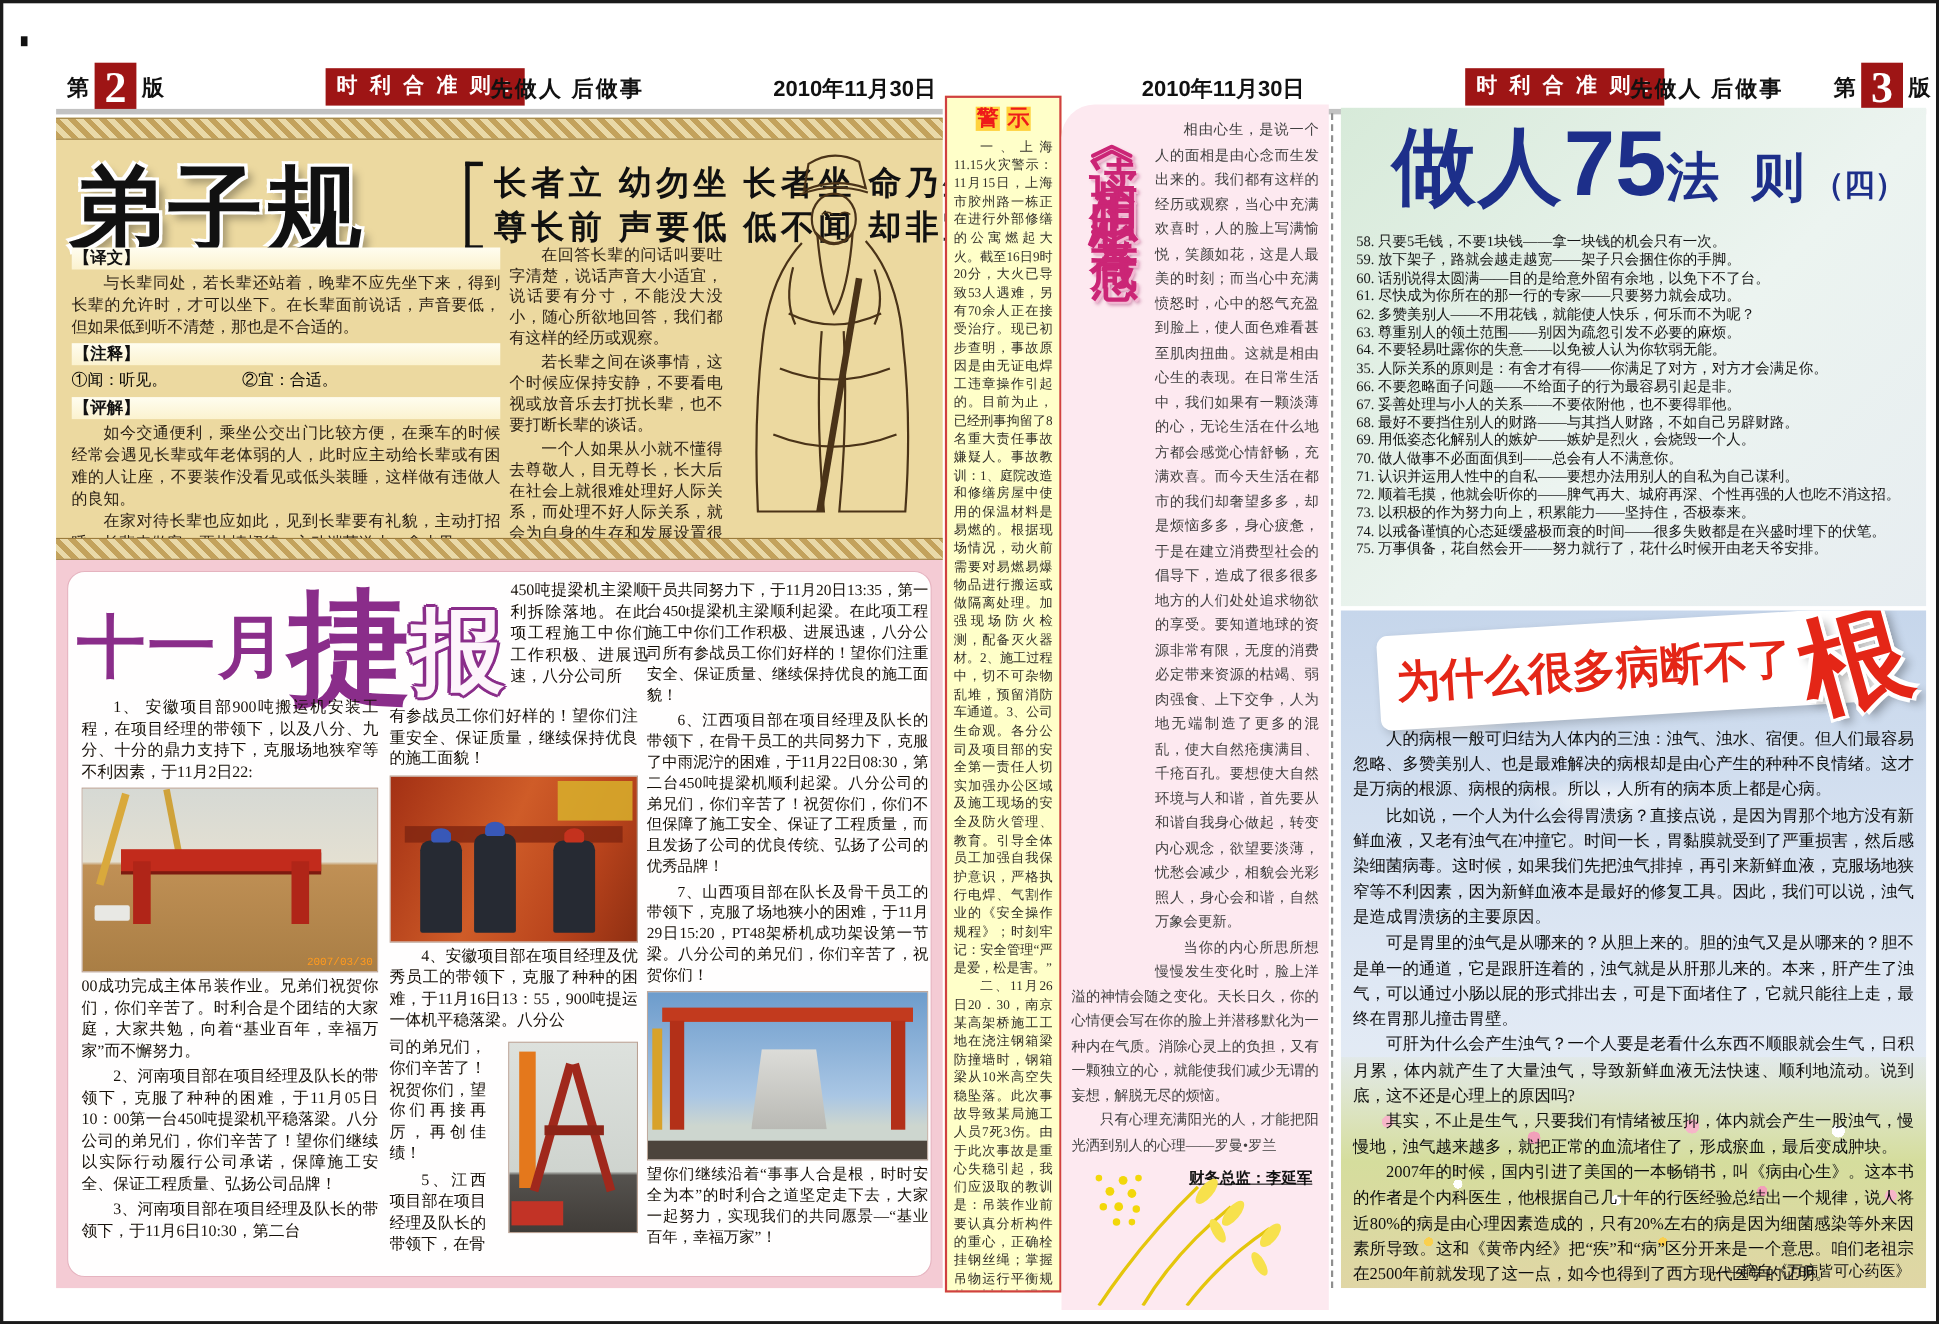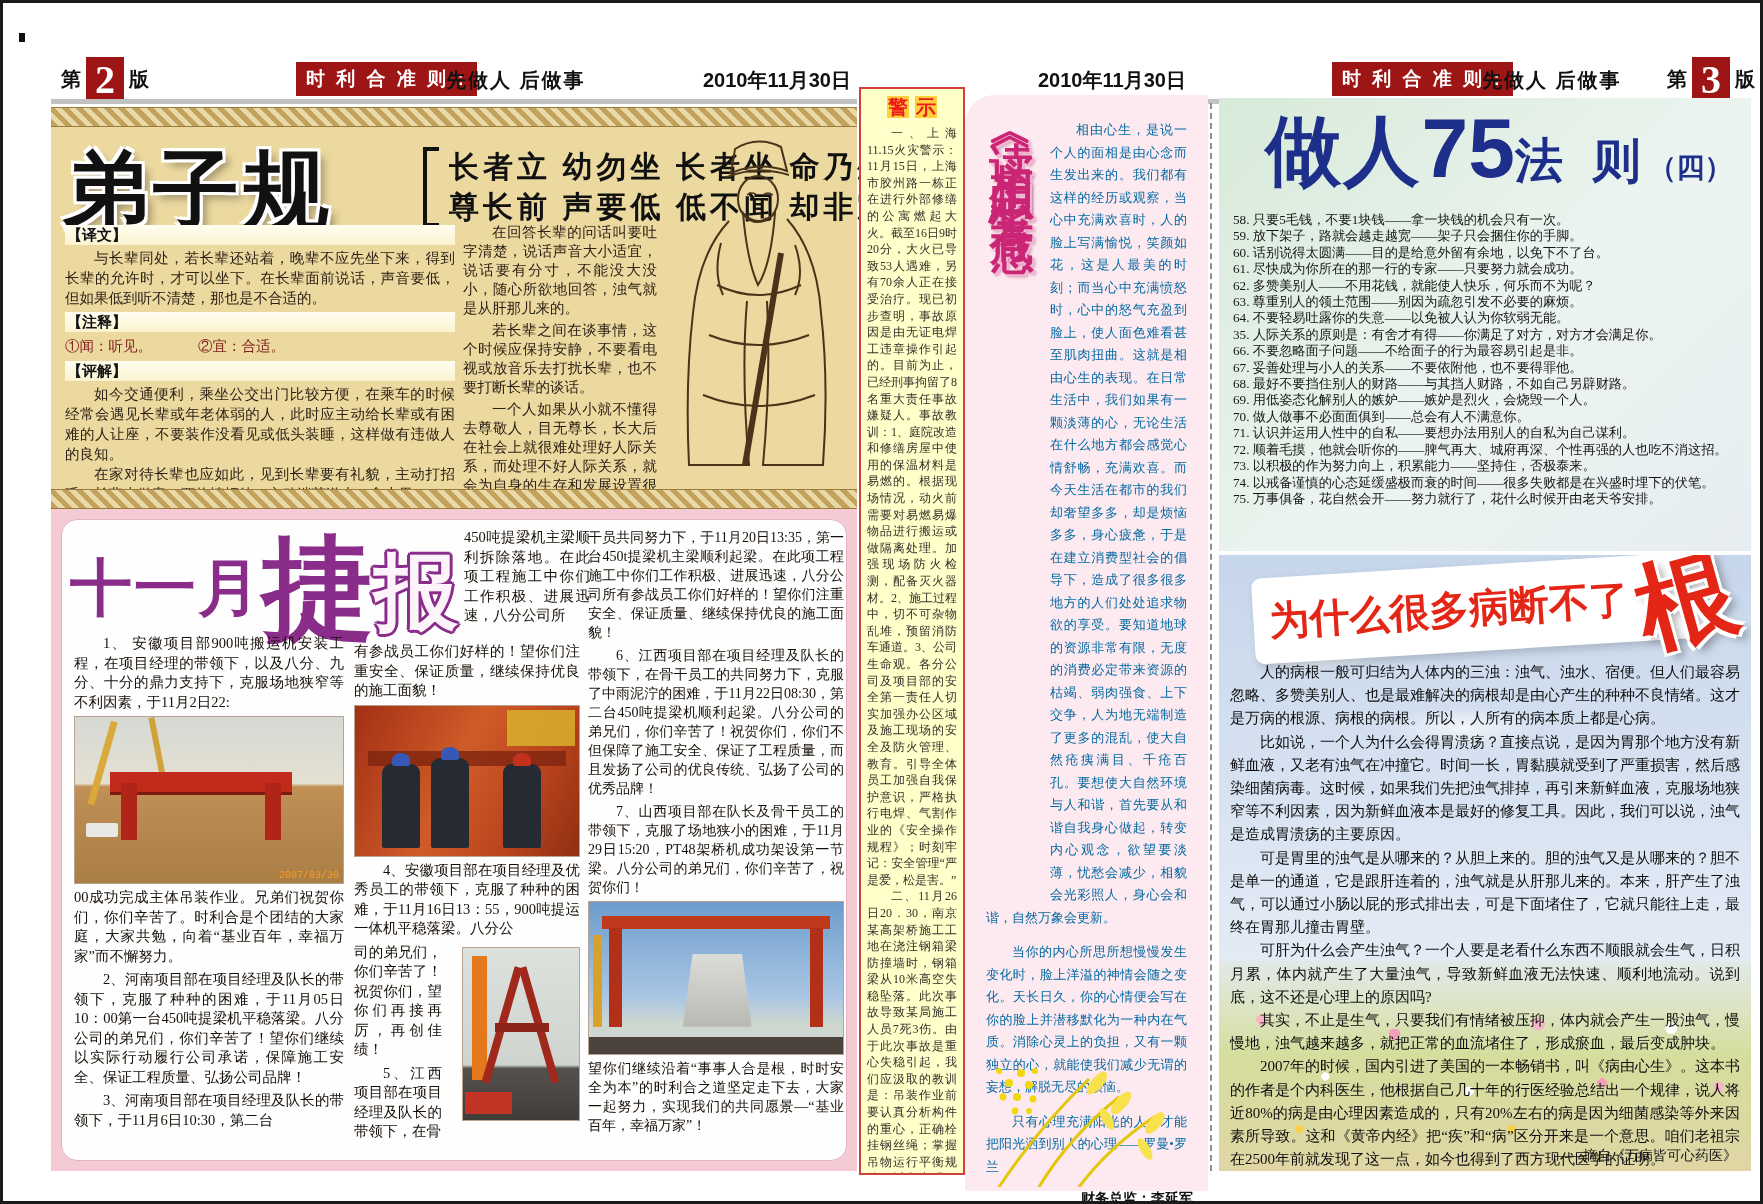--- a/index.html
+++ b/index.html
@@ -29,21 +29,21 @@
   .dz-verse{position:absolute;left:372px;top:40px;display:flex;align-items:stretch;}
   .vbr{width:12px;border:4px solid #111;}
   .vbr.l{border-right:none;margin-right:10px;}
   .vbr.r{border-left:none;margin-left:10px;}
   .vlines{font-size:30px;font-weight:900;letter-spacing:4px;line-height:40px;white-space:nowrap;}
   .dz-colA{position:absolute;left:14px;top:114px;width:390px;overflow:hidden;height:268px;}
   .dz-colB{position:absolute;left:412px;top:116px;width:194px;height:266px;overflow:hidden;}
   .dz-h{background:linear-gradient(#fffdf0,#fbf2cf);font-weight:900;font-size:15px;height:20px;line-height:20px;
         margin:4px 0 3px;color:#111;padding-left:2px;}
   .dz-p{margin:0;text-indent:2em;font-size:14.5px;line-height:20px;color:#2c2216;text-align:justify;}
-  .dz-notes{display:flex;gap:46px;font-size:14.5px;line-height:22px;color:#7f1d1d;}
+  .dz-notes{display:flex;gap:68px;font-size:14.5px;line-height:22px;color:#000000;}
   .dz-colB .dz-p{line-height:19px;margin-bottom:3px;}
   .confucius{position:absolute;right:6px;top:22px;}
 
   
   .jiebao{left:48px;top:506px;width:806px;height:662px;background:#f4cbd4;}
   .jb-panel{position:absolute;left:10px;top:10px;right:10px;bottom:10px;background:#fffefe;border:1px solid #e5b3bf;border-radius:16px;overflow:hidden;}
   .jb-title{position:absolute;left:8px;top:-6px;white-space:nowrap;color:#8a2d8a;font-weight:900;}
   .jb-t1{font-size:62px;letter-spacing:2px;vertical-align:18px;}
   .jb-t2{font-size:112px;}
   .jb-t3{font-size:84px;vertical-align:6px;color:#fdf4fb;
@@ -93,21 +93,21 @@
   .jingshi{left:856px;top:84px;width:106px;height:1088px;background:#ffffc9;border:2px solid #d04040;box-sizing:border-box;padding:5px 6px;overflow:hidden;}
   .js-title{text-align:center;margin-bottom:4px;}
   .js-title span{background:#ffd23d;color:#ee1a1a;font-weight:900;font-size:20px;padding:0 1px;margin:0 3px;font-family:"Liberation Sans",sans-serif;}
   .js-p{margin:0;text-indent:2em;font-size:12px;line-height:16.6px;color:#33302a;text-align:justify;}
 
   
   .xiang{left:962px;top:92px;width:243px;height:1096px;background:#fde9f0;border-top-left-radius:30px;box-sizing:border-box;padding:12px 9px 10px;}
   .x-title{float:left;width:76px;height:780px;writing-mode:vertical-rl;text-orientation:mixed;
            font-size:44px;font-weight:900;color:#cb2576;letter-spacing:11px;line-height:76px;
            text-shadow:2px 2px 0 #f3b7d2,3px 3px 3px rgba(140,10,80,.35);font-family:"Liberation Sans",sans-serif;}
-  .x-p{margin:12px;text-indent:2em;font-size:13px;line-height:22.5px;color:#0369a1;text-align:justify;}
+  .x-p{margin:0;text-indent:2em;font-size:13px;line-height:22.5px;color:#404040;text-align:justify;}
   .x-sign{text-align:right;font-weight:900;font-size:14px;margin-top:10px;padding-right:6px;clear:none;text-decoration:underline;}
   .x-flowers{position:absolute;left:4px;bottom:4px;}
 
   .vdash{left:1207px;top:100px;height:1068px;width:0;border-left:2px dashed #8f8f8f;}
 
   
   .rules75{left:1216px;top:95px;width:532px;height:453px;background:linear-gradient(135deg,#d7ead9,#ecf4f0 55%,#e7edf1);overflow:hidden;}
   .r-title{text-align:center;margin-top:2px;color:#1d2f8a;white-space:nowrap;font-family:"Liberation Sans",sans-serif;padding-left:28px;}
   .r-t-main{font-size:76px;font-weight:900;letter-spacing:2px;}
   .r-t-num{font-size:84px;font-weight:900;}
@@ -189,21 +189,21 @@
       <div class="dz-h">【注释】</div>
       <div class="dz-notes">
         <span>①闻：听见。</span>
         <span>②宜：合适。</span>
       </div>
       <div class="dz-h">【评解】</div>
       <p class="dz-p">如今交通便利，乘坐公交出门比较方便，在乘车的时候经常会遇见长辈或年老体弱的人，此时应主动给长辈或有困难的人让座，不要装作没看见或低头装睡，这样做有违做人的良知。</p>
       <p class="dz-p">在家对待长辈也应如此，见到长辈要有礼貌，主动打招呼。长辈来做客，要热情招待，主动端茶送水，拿水果。</p>
     </div>
     <div class="dz-colB">
-      <p class="dz-p">在回答长辈的问话叫要吐字清楚，说话声音大小适宜，说话要有分寸，不能没大没小，随心所欲地回答，浊气就是从肝那儿来的。</p>
+      <p class="dz-p">在回答长辈的问话叫要吐字清楚，说话声音大小适宜，说话要有分寸，不能没大没小，随心所欲地回答，我们都有这样的经历或观察。</p>
       <p class="dz-p">若长辈之间在谈事情，这个时候应保持安静，不要看电视或放音乐去打扰长辈，也不要打断长辈的谈话。</p>
       <p class="dz-p">一个人如果从小就不懂得去尊敬人，目无尊长，长大后在社会上就很难处理好人际关系，而处理不好人际关系，就会为自身的生存和发展设置很大的障碍。</p>
     </div>
     <svg class="confucius" width="192" height="358" viewBox="0 0 192 358">
       <g stroke="#4a3318" fill="none" stroke-width="2">
         <path d="M76 20 Q98 6 122 18 L128 42 Q100 32 72 44 Z"></path>
         <path d="M68 48 Q98 36 130 46"></path>
         <ellipse cx="99" cy="70" rx="20" ry="23"></ellipse>
         <path d="M88 66 q5 -4 10 0 M104 66 q5 -4 10 0" stroke-width="1.4"></path>
         <path d="M84 84 Q99 100 116 84 Q112 136 99 156 Q88 132 84 84 Z"></path>

